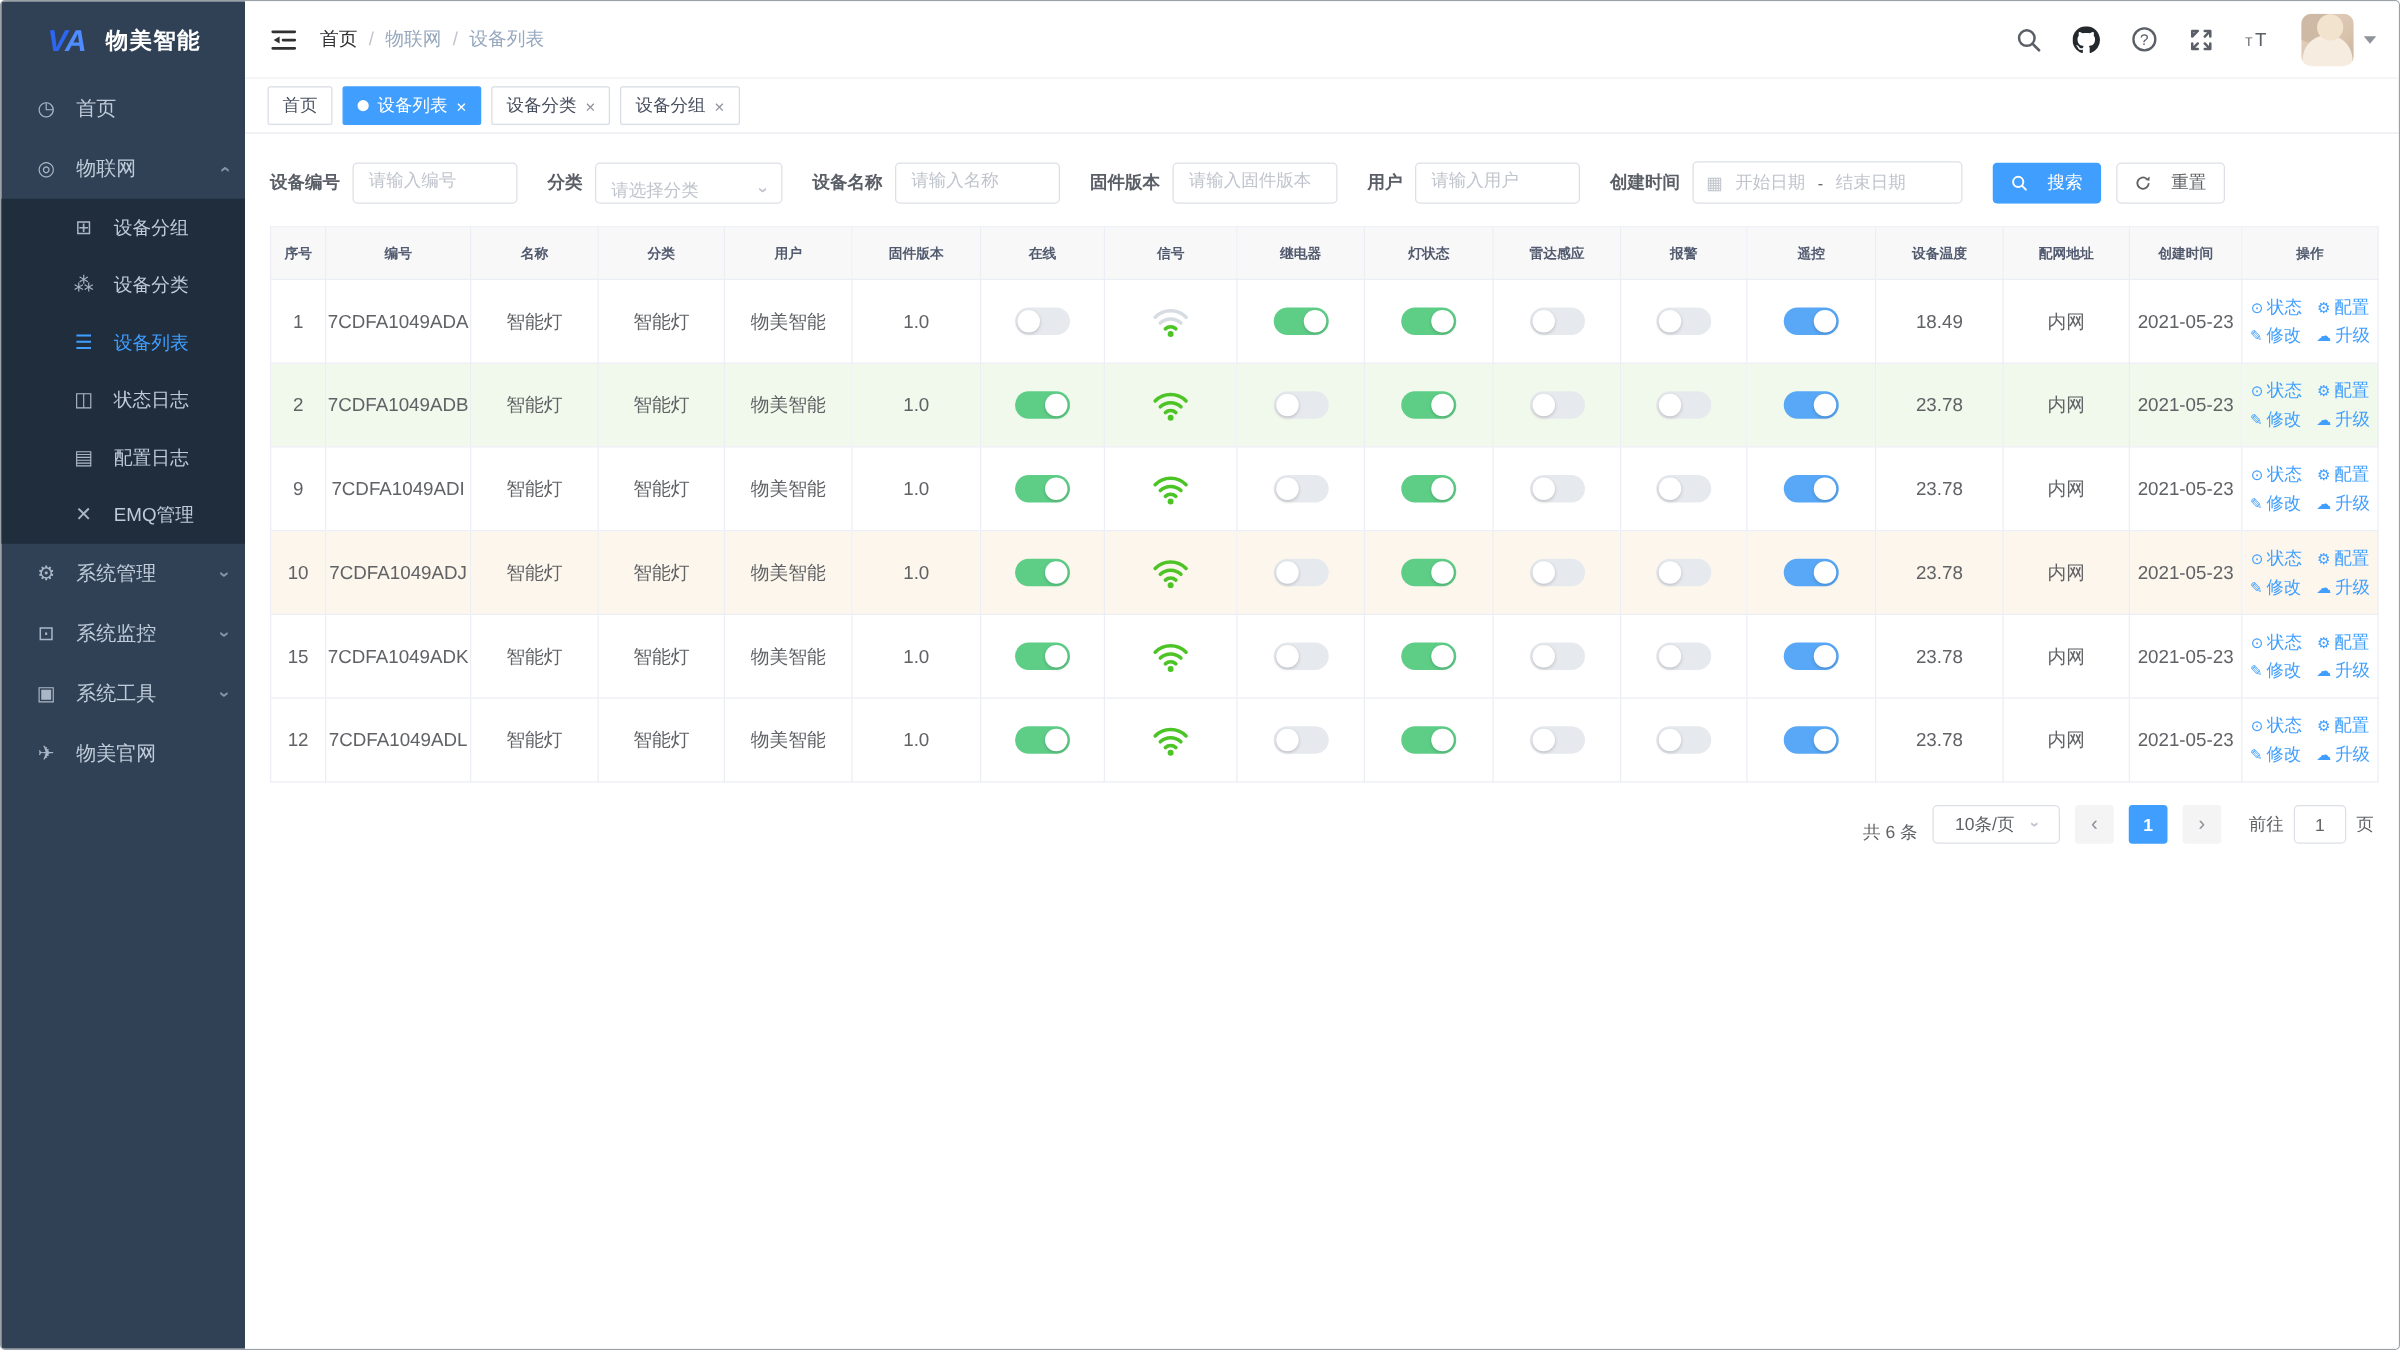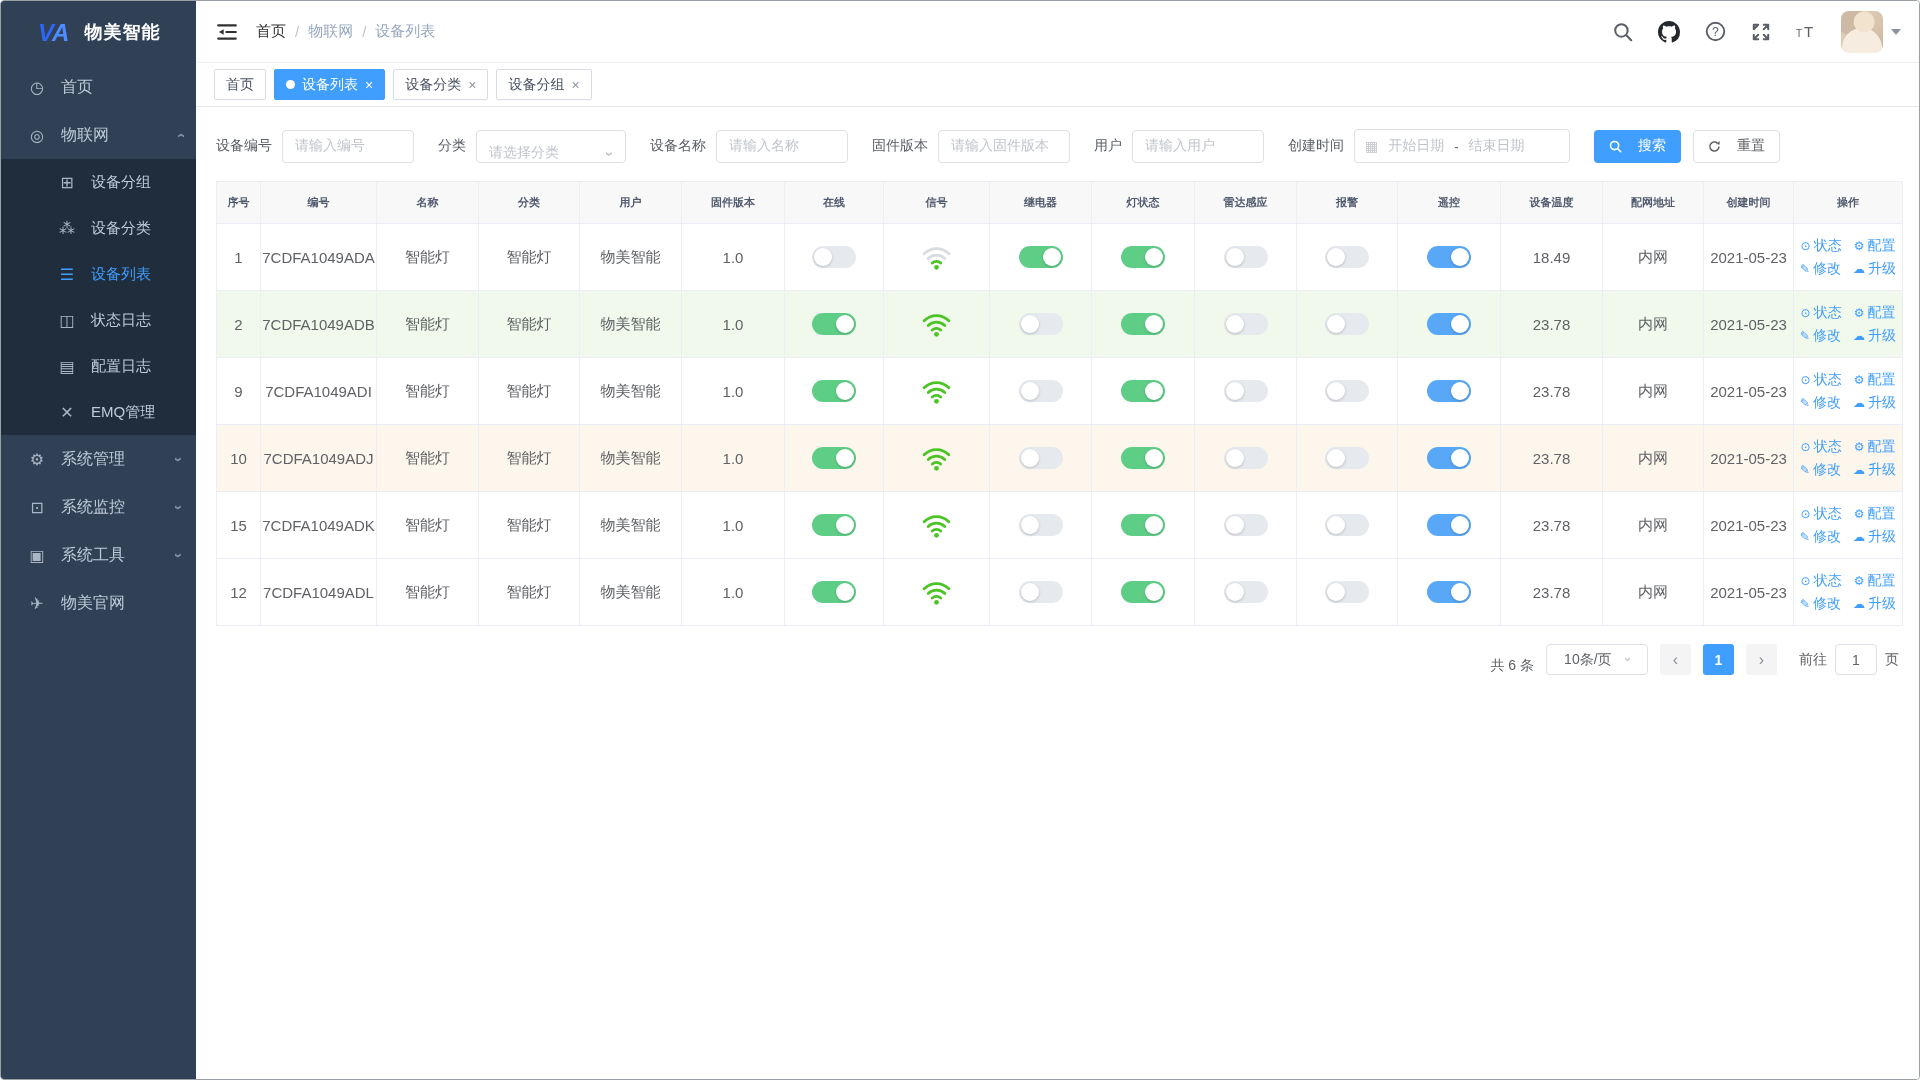--- a/index.html
+++ b/index.html
@@ -52,24 +52,24 @@
   .tag .tag-x{font-size:14px;color:#8f949b;line-height:1}
   .tag.active{background:var(--accent);border-color:var(--accent);color:#fff}
   .tag.active .tag-x{color:#fff}
   .tag-dot{width:9px;height:9px;border-radius:50%;background:#fff;display:inline-block}
 
   
   .content{flex:1;padding:16px 20px;background:#fff;overflow:hidden}
 
   .search-form{display:flex;align-items:center;flex-wrap:nowrap;gap:0;margin:6px 0 18px}
   .form-item{display:flex;align-items:center;margin-right:24px}
-  .f-label{font-size:14px;font-weight:normal;color:#5a5e66;margin-right:10px;white-space:nowrap}
-  .f-input{height:33px;width:132px;border:1px solid var(--border);border-radius:4px;padding:0 12px;font-size:14px;color:#606266;background:#fff;font-family:Liberation Mono, monospace}
+  .f-label{font-size:14px;font-weight:bold;color:#5a5e66;margin-right:10px;white-space:nowrap}
+  .f-input{height:33px;width:132px;border:1px solid var(--border);border-radius:4px;padding:13px 12px;font-size:14px;color:#606266;background:#fff;font-family:Liberation Mono, monospace}
   .f-input::placeholder{color:#c0c4cc}
-  .f-select{display:flex;align-items:flex-end;justify-content:space-between;width:150px;cursor:pointer}
+  .f-select{display:flex;align-items:flex-start;justify-content:space-between;width:150px;cursor:pointer}
   .f-select .ph,.f-date .ph{color:#c0c4cc;font-size:14px}
   .sel-caret{color:#c0c4cc;transform:rotate(90deg);font-weight:bold}
   .f-date{height:34px;width:216px;border:1px solid var(--border);border-radius:4px;display:flex;align-items:center;gap:10px;padding:0 10px;cursor:pointer}
   .f-date .cal{color:#c0c4cc;font-size:14px}
   .f-date .dash{color:#606266;font-size:13px}
   .btn{height:33px;border-radius:4px;font-size:14px;display:inline-flex;align-items:center;gap:16px;padding:0 14px;cursor:pointer;border:1px solid transparent;font-family:inherit}
   .btn-primary{background:var(--accent);color:#fff}
   .btn-plain{background:#fff;color:#606266;border-color:var(--border);margin-left:12px}
 
   

